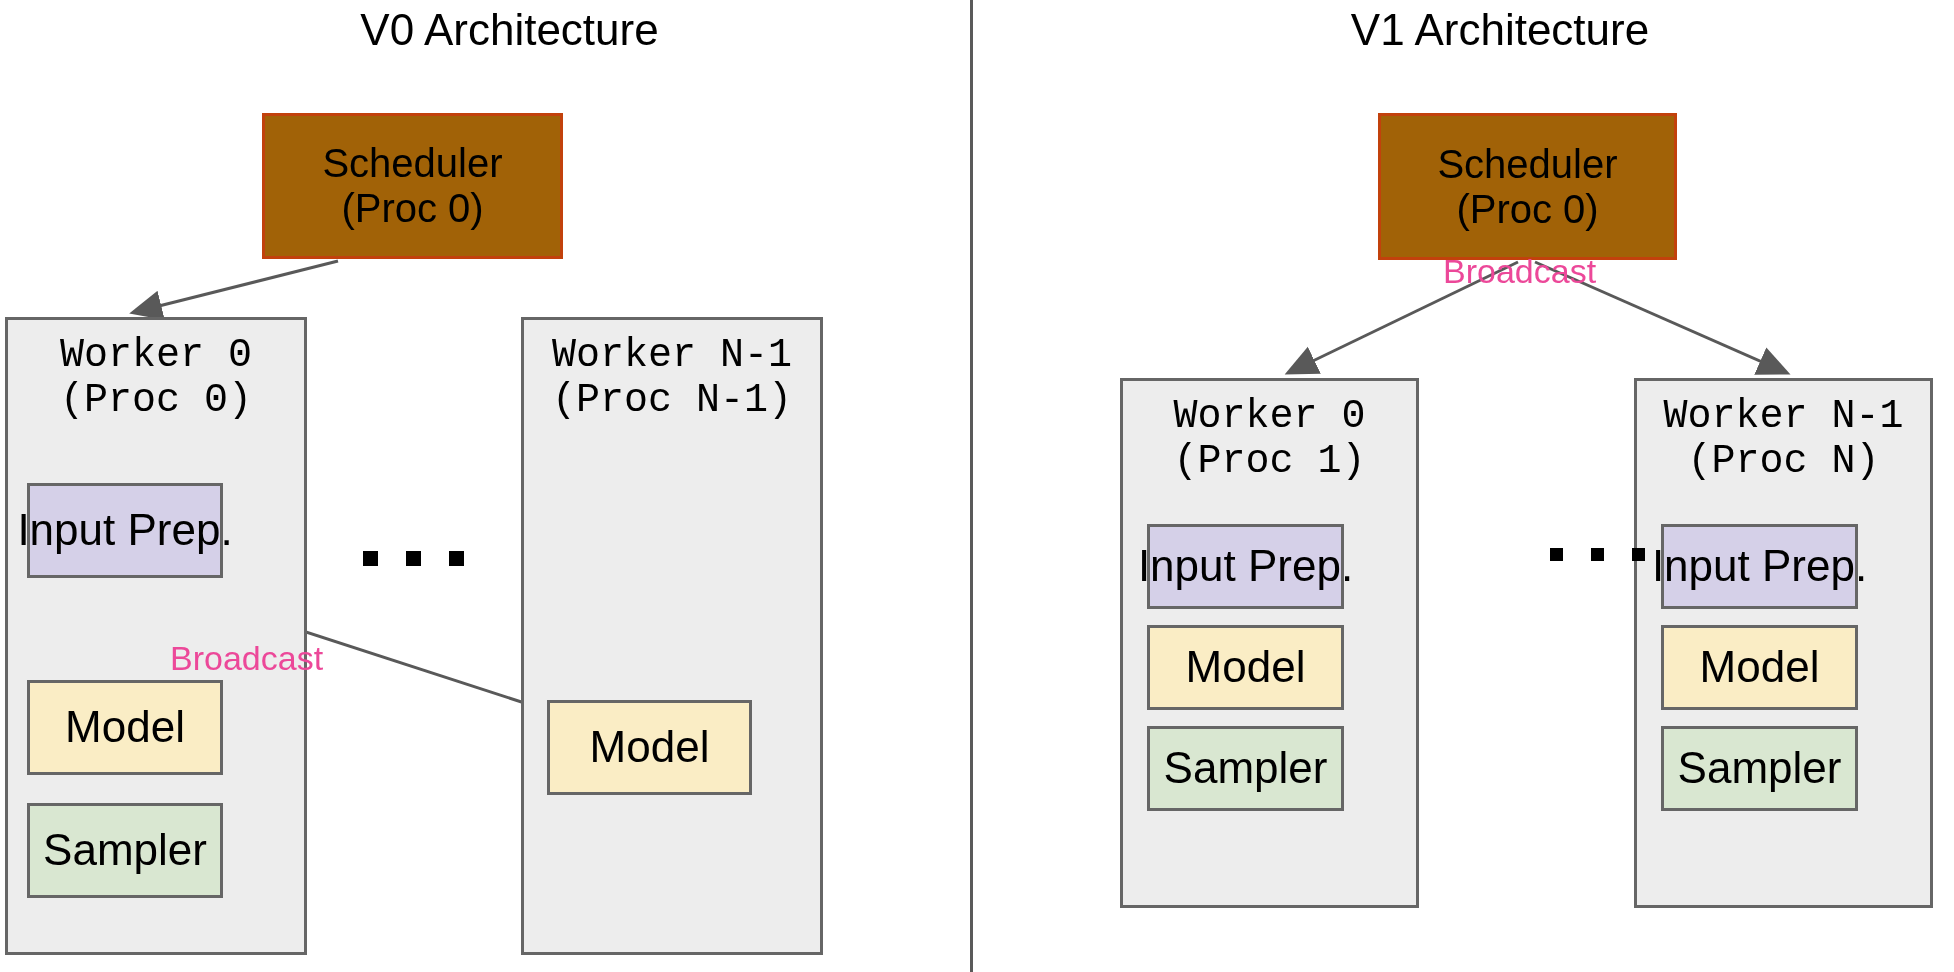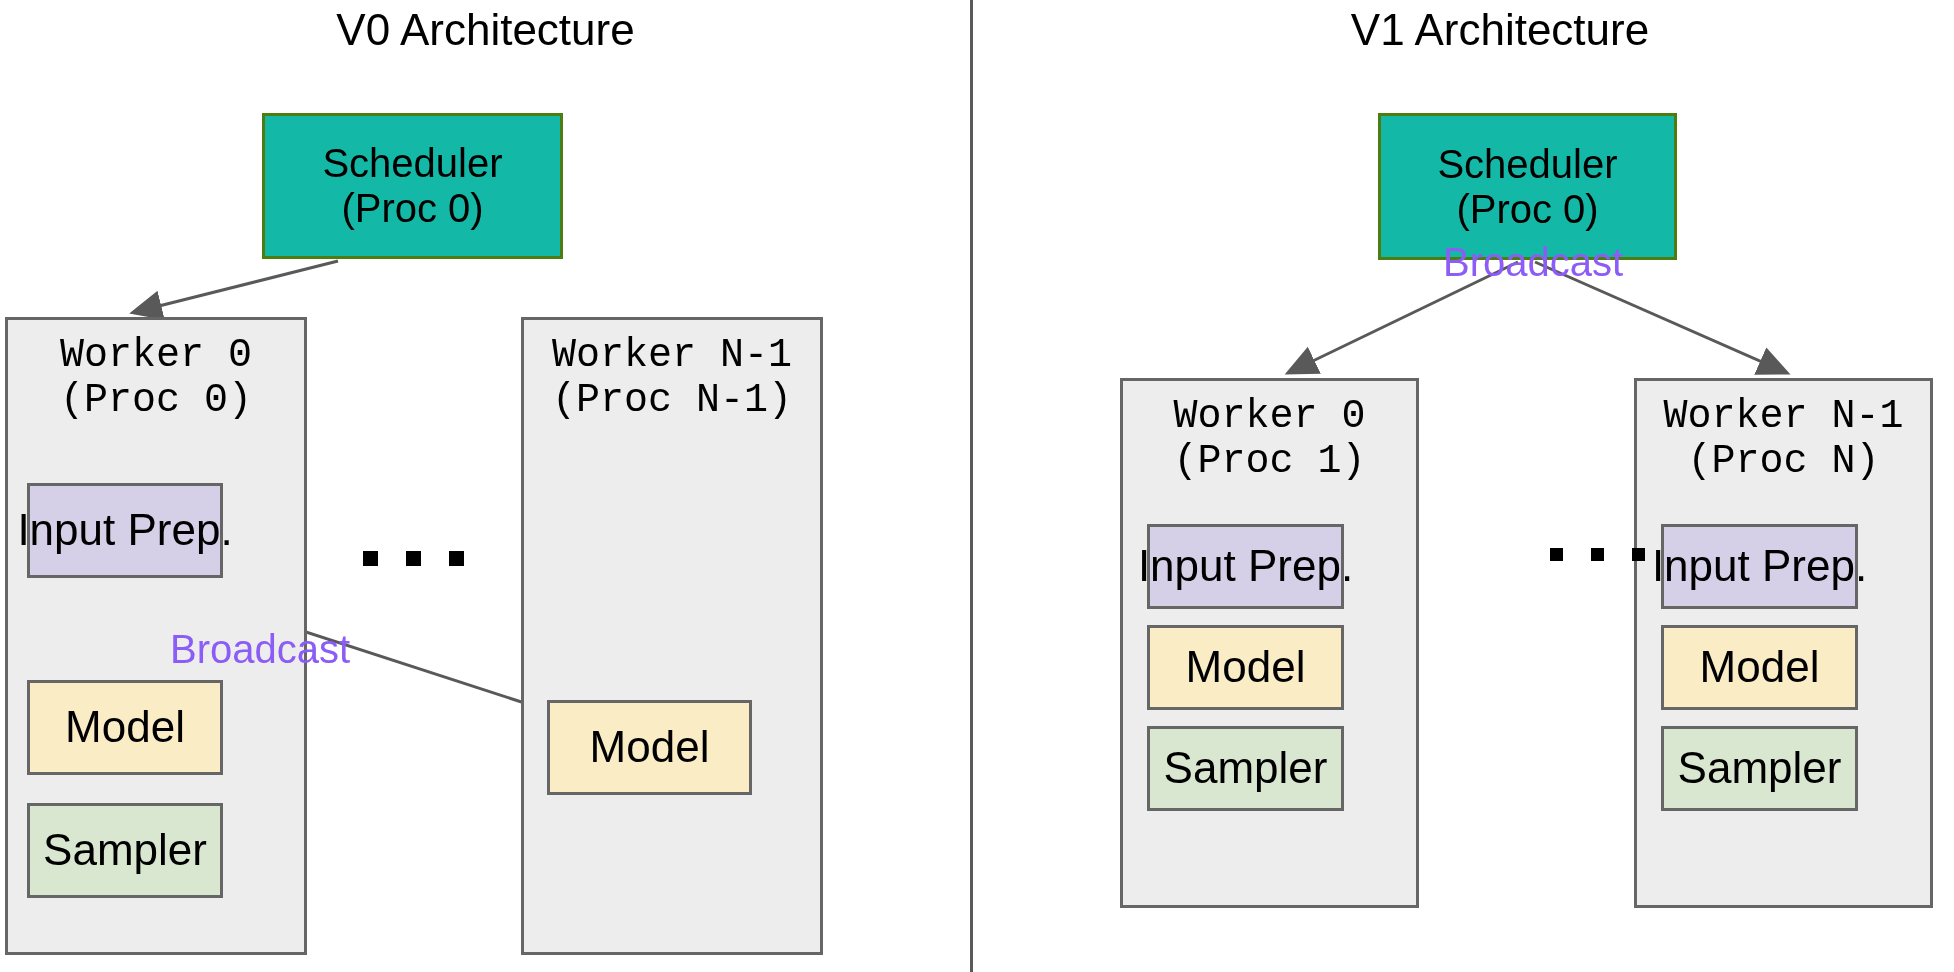--- a/index.html
+++ b/index.html
@@ -39,22 +39,22 @@
   .divider {
     position: absolute;
     top: 0;
     width: 3px;
     height: 972px;
     background: #5a5a5a;
   }
   .node {
     position: absolute;
     box-sizing: border-box;
-    border: 3px solid #4d7c0f;
-    background: #14b8a6;
+    border: 3px solid #c2410c;
+    background: #a16207;
     display: flex;
     flex-direction: column;
     align-items: center;
   }
   .node-label {
     font-size: 40px;
     line-height: 1.12;
     text-align: center;
     white-space: pre-line;
     color: #000000;
@@ -77,24 +77,25 @@
     text-align: center;
   }
   .subnode-label {
     font-size: 44px;
     line-height: 1.1;
     color: #000000;
     white-space: nowrap;
   }
   .edge-label {
     position: absolute;
-    font-size: 40px;
+    font-size: 34px;
     line-height: 1.1;
-    color: #8b5cf6;
+    color: #ec4899;
     white-space: nowrap;
+    margin-top: 13px;
   }
   .ellipsis {
     position: absolute;
     display: flex;
     align-items: center;
     gap: 28px;
   }
   .ellipsis .dot {
     width: 15px;
     height: 15px;
@@ -130,21 +131,21 @@
 
     <line x1="127" y1="580" x2="127" y2="680" stroke="#595959" stroke-width="3" marker-end="url(#ah)"></line>
 
     <line x1="146" y1="580" x2="660" y2="747" stroke="#595959" stroke-width="3" marker-end="url(#ah)"></line>
 
     <line x1="1518" y1="262" x2="1290" y2="372" stroke="#595959" stroke-width="3" marker-end="url(#ah)"></line>
 
     <line x1="1535" y1="262" x2="1785" y2="372" stroke="#595959" stroke-width="3" marker-end="url(#ah)"></line>
   </svg>
 
-  <div class="panel" style="left:0px; width:971px;">
+  <div class="panel" style="left:0px; width:971px;padding-left:16px;">
     <div class="panel-title">V0 Architecture</div>
   </div>
 
   <div class="node" style="left:262px; top:113px; width:301px; height:146px; justify-content:center;">
     <div class="node-label">Scheduler
 (Proc 0)</div>
   </div>
 
   <div class="node worker" style="left:5px; top:317px; width:302px; height:638px;">
     <div class="node-label">Worker 0

